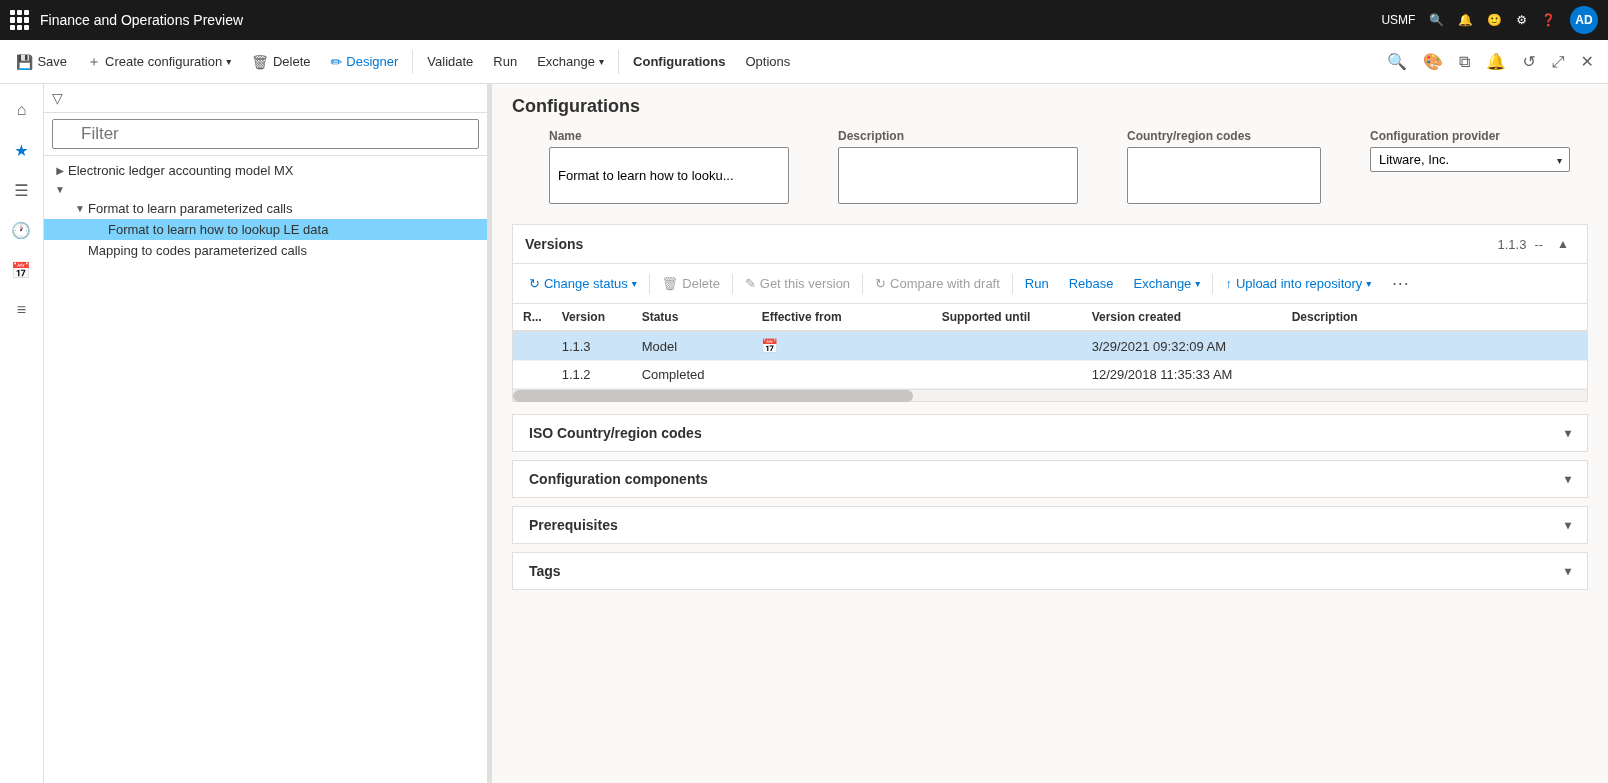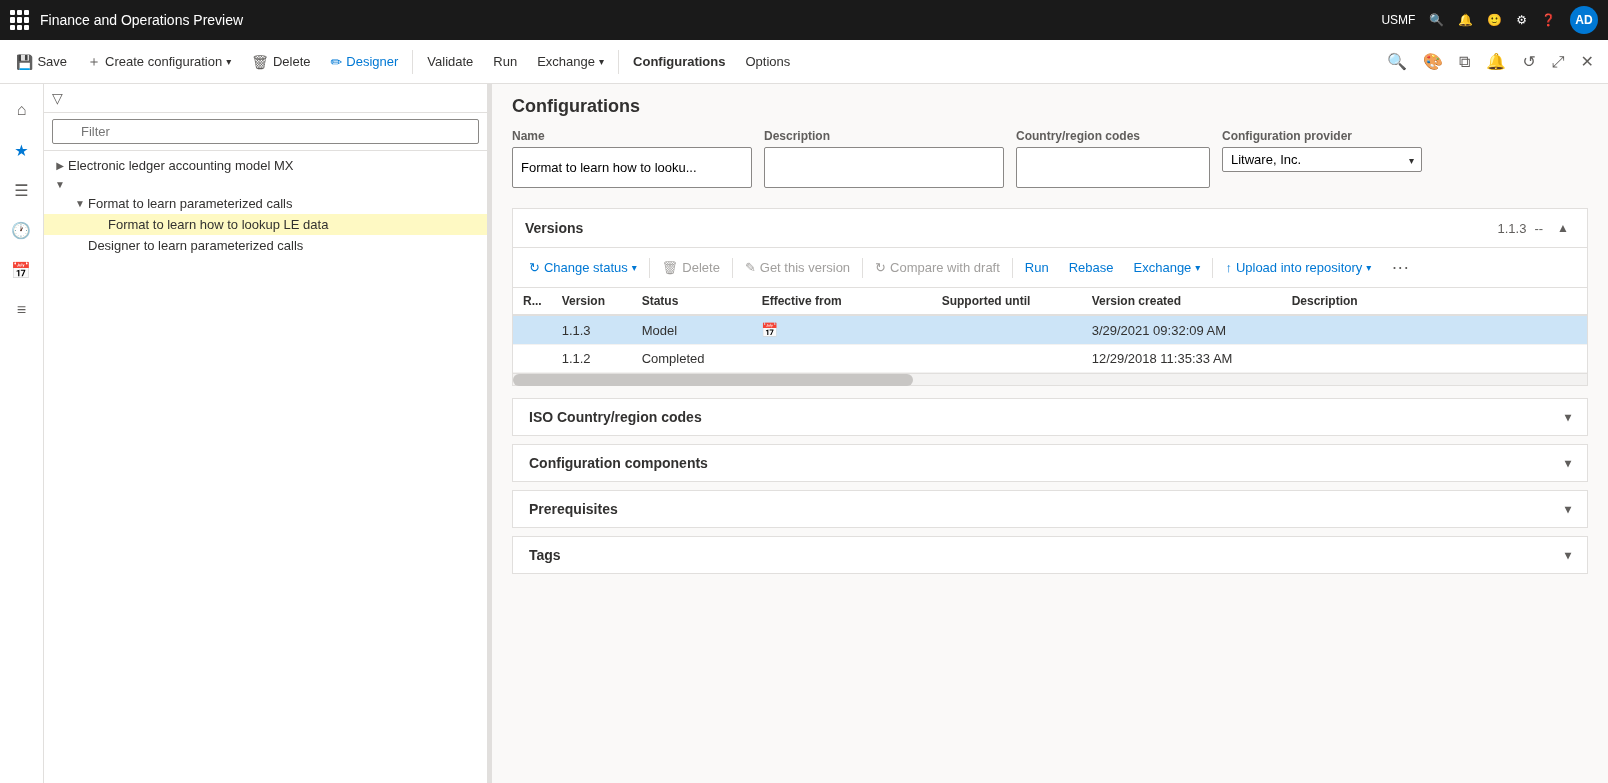--- a/index.html
+++ b/index.html
@@ -48,48 +48,48 @@
     
     .tree-panel {
       width: 444px; background: #fff; border-right: 1px solid #e1dfdd;
       display: flex; flex-direction: column;
     }
     .filter-box {
       padding: 6px 8px; border-bottom: 1px solid #e1dfdd;
     }
     .filter-input {
       width: 100%; padding: 4px 8px 4px 28px; border: 1px solid #8a8886;
-      border-radius: 2px; font-size: 13px; background: #fff;
+      border-radius: 2px; font-size: 17px; background: #fff;
       background-image: none; position: relative;
     }
     .filter-wrap { position: relative; }
     .filter-wrap .search-ico { position: absolute; left: 8px; top: 50%; transform: translateY(-50%); color: #605e5c; font-size: 13px; pointer-events: none; }
     .tree-items { flex: 1; overflow-y: auto; padding: 4px 0; }
     .tree-item { display: flex; align-items: center; padding: 3px 8px; cursor: pointer; font-size: 13px; color: #323130; }
-    .tree-item.selected { background: #fef9c3; }
+    .tree-item.selected { background: #7dd3fc; }
     .tree-item .indent { display: inline-block; }
     .tree-item .expander { width: 16px; display: inline-flex; align-items: center; justify-content: center; color: #605e5c; font-size: 10px; flex-shrink: 0; }
     .tree-item .label { flex: 1; }
     .filter-icon-btn { border: none; background: transparent; cursor: pointer; color: #605e5c; font-size: 14px; padding: 4px; }
     .top-filter-row { display: flex; align-items: center; padding: 2px 4px; border-bottom: 1px solid #e1dfdd; }
 
     
     .resize-handle { width: 4px; background: #e1dfdd; cursor: col-resize; flex-shrink: 0; }
 
     
     .content-area {
       flex: 1; background: #faf9f8; overflow-y: auto; display: flex; flex-direction: column;
     }
     .content-header { padding: 12px 20px 8px; }
     .content-title { font-size: 18px; font-weight: 600; color: #323130; margin-bottom: 12px; }
 
     .form-row { display: flex; gap: 12px; margin-bottom: 12px; flex-wrap: wrap; }
-    .form-field { display: flex; flex-direction: column; gap: 4px; }
+    .form-field { display: flex; flex-direction: column; gap: 4px; margin-left: 37px; }
     .form-label { font-size: 12px; color: #605e5c; font-weight: 600; }
-    .form-input { border: 1px solid #8a8886; border-radius: 2px; padding: 12px 8px; font-size: 13px; min-width: 160px; background: #fff; }
+    .form-input { border: 1px solid #8a8886; border-radius: 2px; padding: 20px 8px; font-size: 13px; min-width: 160px; background: #fff; }
     .form-input.wide { min-width: 240px; }
     .form-select { border: 1px solid #8a8886; border-radius: 2px; padding: 4px 28px 4px 8px; font-size: 13px; min-width: 200px; background: #fff; appearance: none; cursor: pointer; }
     .select-wrap { position: relative; display: inline-block; }
     .select-wrap .chevron { position: absolute; right: 8px; top: 50%; transform: translateY(-50%); pointer-events: none; color: #323130; font-size: 10px; }
 
     
     .versions-section { background: #fff; margin: 0 0 8px; border: 1px solid #e1dfdd; }
     .versions-header {
       display: flex; align-items: center; justify-content: space-between;
       padding: 8px 12px; border-bottom: 1px solid #e1dfdd;
@@ -259,21 +259,21 @@
 
       <div class="tree-item selected">
         <span class="indent" style="width:40px;"></span>
         <span class="expander">&nbsp;</span>
         <span class="label">Format to learn how to lookup LE data</span>
       </div>
 
       <div class="tree-item">
         <span class="indent" style="width:20px;"></span>
         <span class="expander">&nbsp;</span>
-        <span class="label">Designer to learn parameterized calls</span>
+        <span class="label">Mapping to codes parameterized calls</span>
       </div>
     </div>
   </div>
 
   <div class="resize-handle"></div>
 
   <div class="content-area">
     <div class="content-header">
       <div class="content-title">Configurations</div>
 

